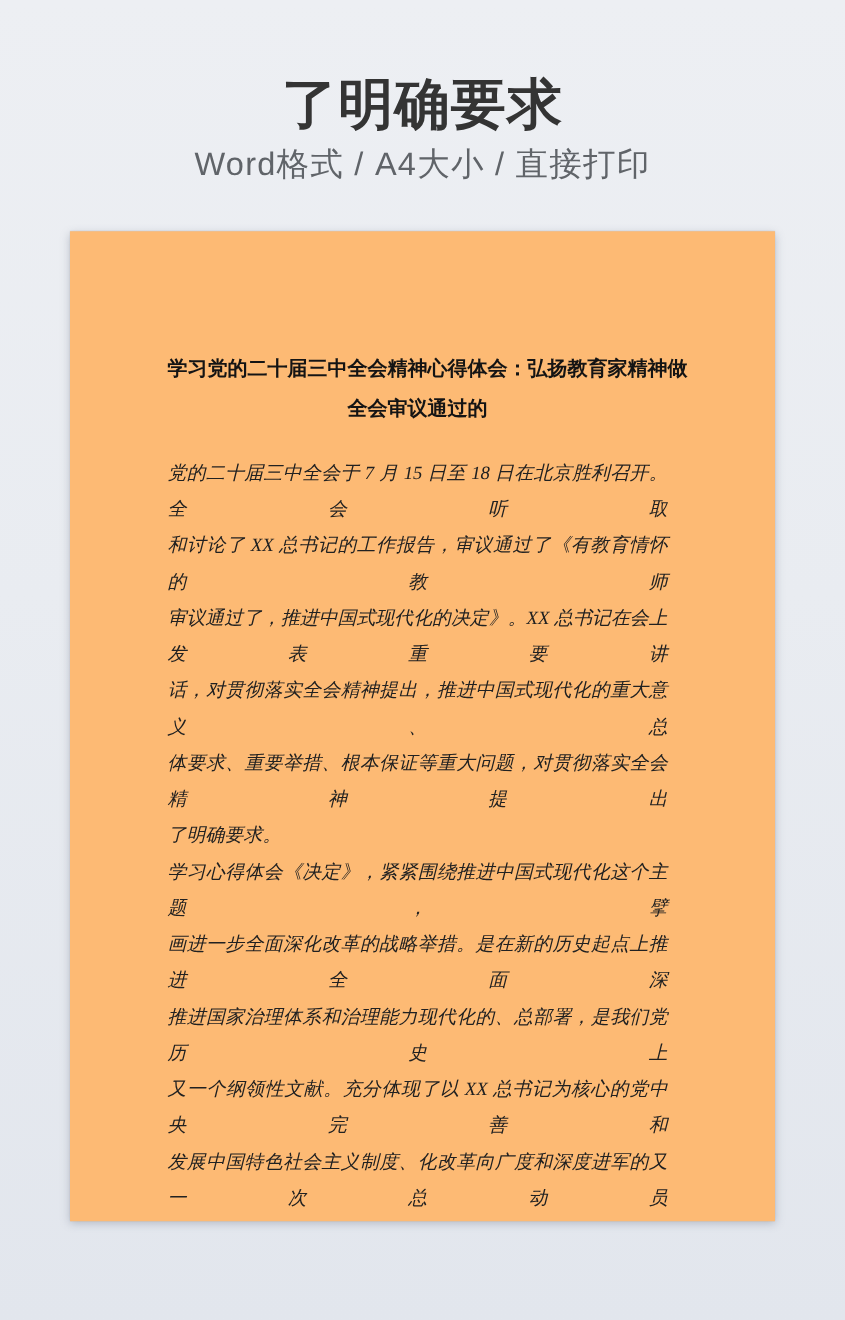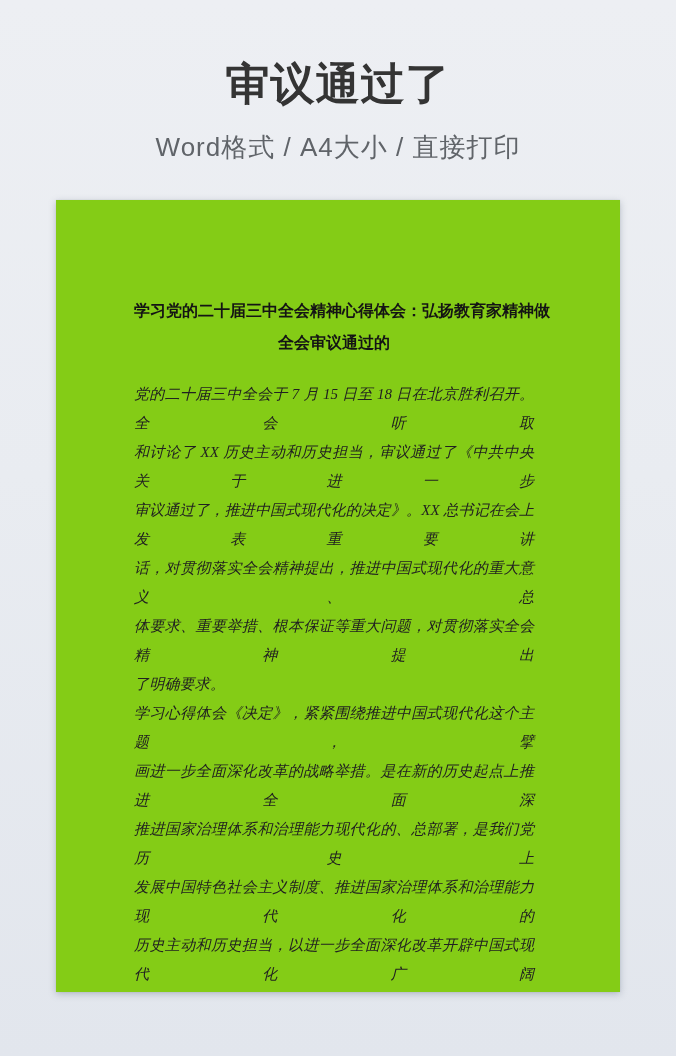--- a/index.html
+++ b/index.html
@@ -20,32 +20,32 @@
   }
   .header-title {
     margin: 0;
     font-size: 44px;
     line-height: 48px;
     font-weight: 700;
     color: #343434;
     letter-spacing: 1px;
   }
   .header-subtitle {
-    margin: 24px 0 0 0;
+    margin: 8px 0 0 0;
     font-size: 26px;
     line-height: 30px;
     font-weight: 400;
     color: #606469;
     letter-spacing: 1px;
   }
   .page {
     width: 564px;
     height: 792px;
-    margin: 15px auto;
-    background: #84cc16;
+    margin: 0 auto;
+    background: #fdba74;
     box-shadow: 0 2px 7px rgba(96, 108, 130, 0.38), 0 0 1px rgba(0,0,0,0.12);
     box-sizing: border-box;
     padding: 95px 86px 0 78px;
     overflow: hidden;
     font-family: "Liberation Serif", "DejaVu Serif", serif;
   }
   .doc-title {
     text-align: center;
     font-weight: 700;
     font-size: 16px;
@@ -76,37 +76,38 @@
     letter-spacing: 0;
   }
   .footer-space {
     height: 79px;
   }
 </style>
 </head>
 <body>
 
 <div class="header">
-  <h1 class="header-title">审议通过了</h1>
+  <h1 class="header-title">了明确要求</h1>
   <div class="header-subtitle">Word格式 / A4大小 / 直接打印</div>
 </div>
 
 <div class="page">
   <div class="doc-title">
       <div class="t-line">学习党的二十届三中全会精神心得体会：弘扬教育家精神做</div>
       <div class="t-line">全会审议通过的</div>
     </div>
   <div class="doc-body">
       <div class="b-line fill">党的二十届三中全会于 7 月 15 日至 18 日在北京胜利召开。全会听取</div>
-      <div class="b-line fill">和讨论了 XX 历史主动和历史担当，审议通过了《中共中央关于进一步</div>
+      <div class="b-line fill">和讨论了 XX 总书记的工作报告，审议通过了《有教育情怀的教师</div>
       <div class="b-line fill">审议通过了，推进中国式现代化的决定》。XX 总书记在会上发表重要讲</div>
       <div class="b-line fill">话，对贯彻落实全会精神提出，推进中国式现代化的重大意义、总</div>
       <div class="b-line fill">体要求、重要举措、根本保证等重大问题，对贯彻落实全会精神提出</div>
       <div class="b-line">了明确要求。</div>
       <div class="b-line fill">学习心得体会《决定》，紧紧围绕推进中国式现代化这个主题，擘</div>
       <div class="b-line fill">画进一步全面深化改革的战略举措。是在新的历史起点上推进全面深</div>
       <div class="b-line fill">推进国家治理体系和治理能力现代化的、总部署，是我们党历史上</div>
-      <div class="b-line fill">发展中国特色社会主义制度、推进国家治理体系和治理能力现代化的</div>
+      <div class="b-line fill">又一个纲领性文献。充分体现了以 XX 总书记为核心的党中央完善和</div>
+      <div class="b-line fill">发展中国特色社会主义制度、化改革向广度和深度进军的又一次总动员</div>
       <div class="b-line fill">历史主动和历史担当，以进一步全面深化改革开辟中国式现代化广阔</div>
     </div>
 </div>
 
 <div class="footer-space"></div>
 
 </body></html>

